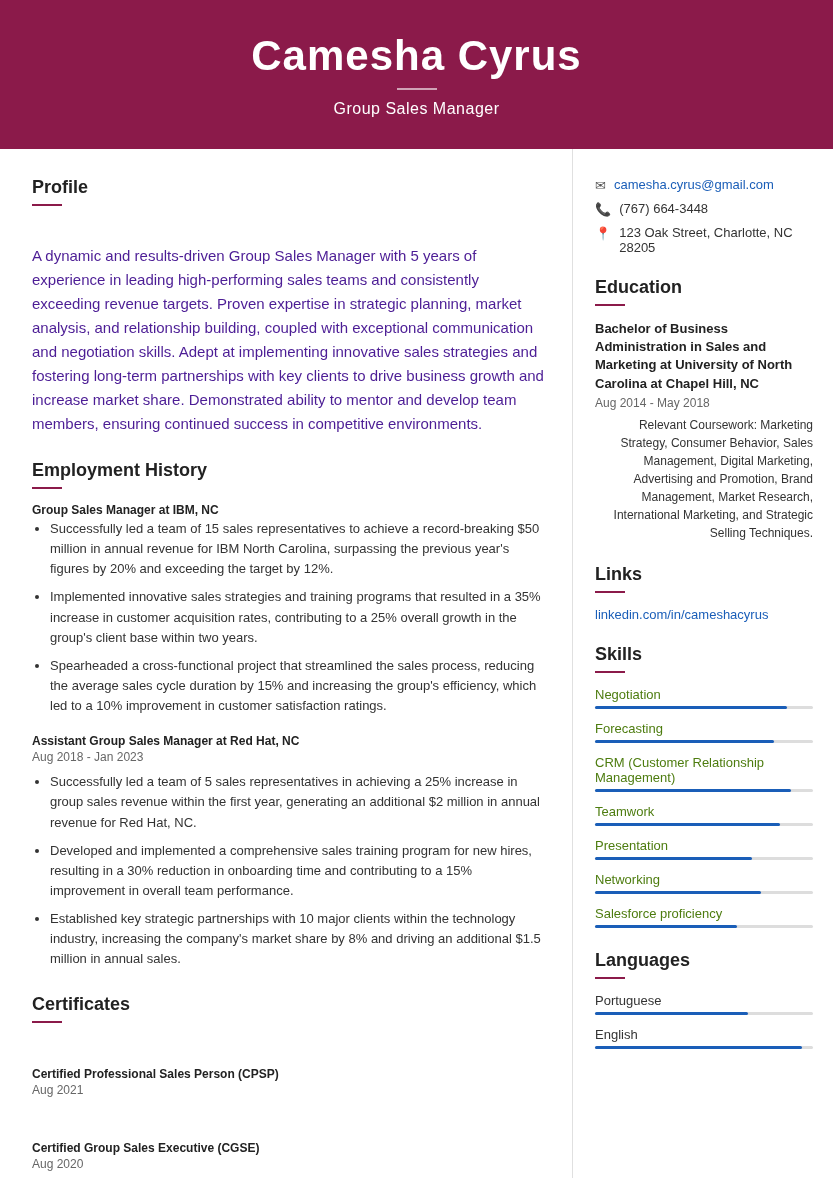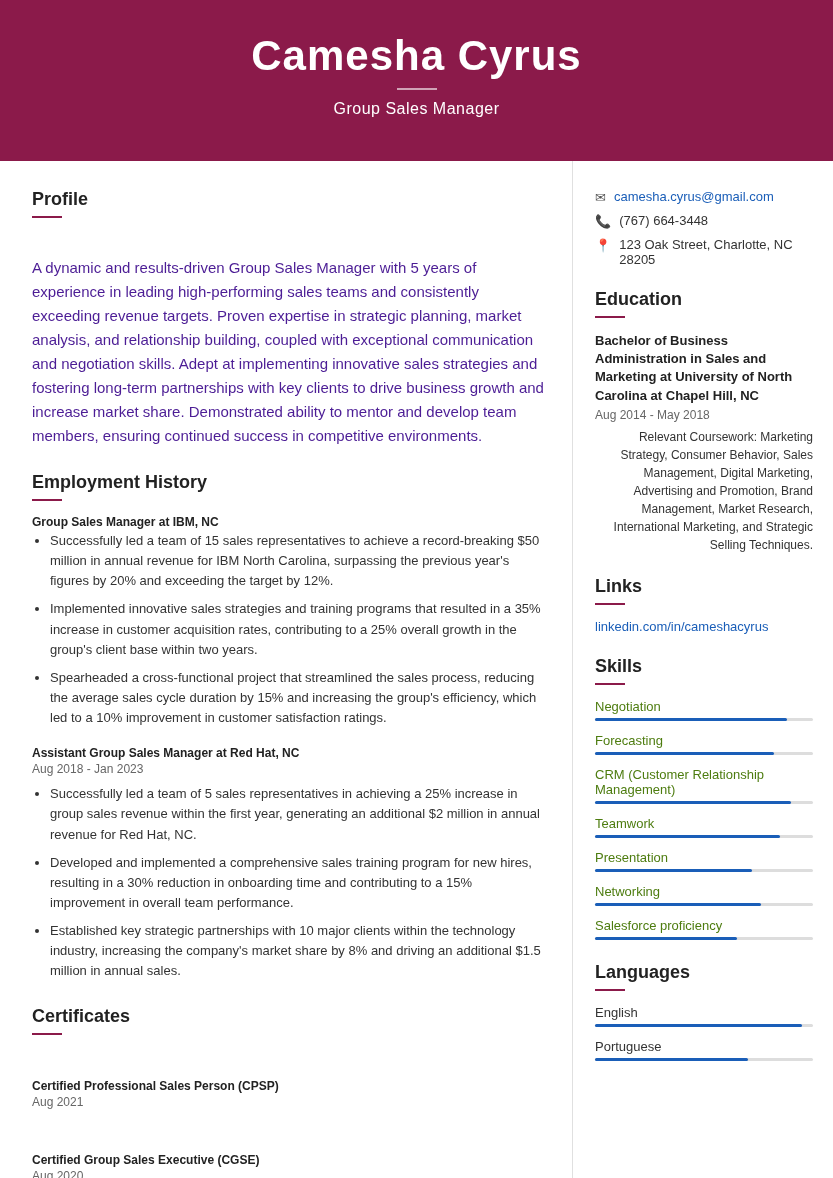--- a/index.html
+++ b/index.html
@@ -10,21 +10,21 @@
       background: #fff;
       width: 833px;
       min-height: 1178px;
     }
 
     
     .header {
       background-color: #8B1A4A;
       color: white;
       text-align: center;
-      padding: 32px 20px 43px;
+      padding: 32px 20px 31px;
     }
     .header h1 {
       font-size: 42px;
       font-weight: bold;
       letter-spacing: 1px;
       margin-bottom: 6px;
     }
     .header-divider {
       width: 40px;
       border: none;
@@ -358,28 +358,28 @@
       </div>
     </div>
         </div>
     </div>
 
     <div class="section-block-right">
       <div class="section-title">Languages</div>
       <hr class="section-divider">
       <div id="languages-list">
           <div class="lang-item">
+      <div class="lang-name">Portuguese</div>
+      <div class="lang-bar-bg">
+        <div class="lang-bar-fill" style="width:70%"></div>
+      </div>
+    </div>
+          <div class="lang-item">
       <div class="lang-name">English</div>
       <div class="lang-bar-bg">
         <div class="lang-bar-fill" style="width:95%"></div>
       </div>
     </div>
-          <div class="lang-item">
-      <div class="lang-name">Portuguese</div>
-      <div class="lang-bar-bg">
-        <div class="lang-bar-fill" style="width:70%"></div>
-      </div>
-    </div>
         </div>
     </div>
 
   </div>
 </div>
 
 </body></html>

